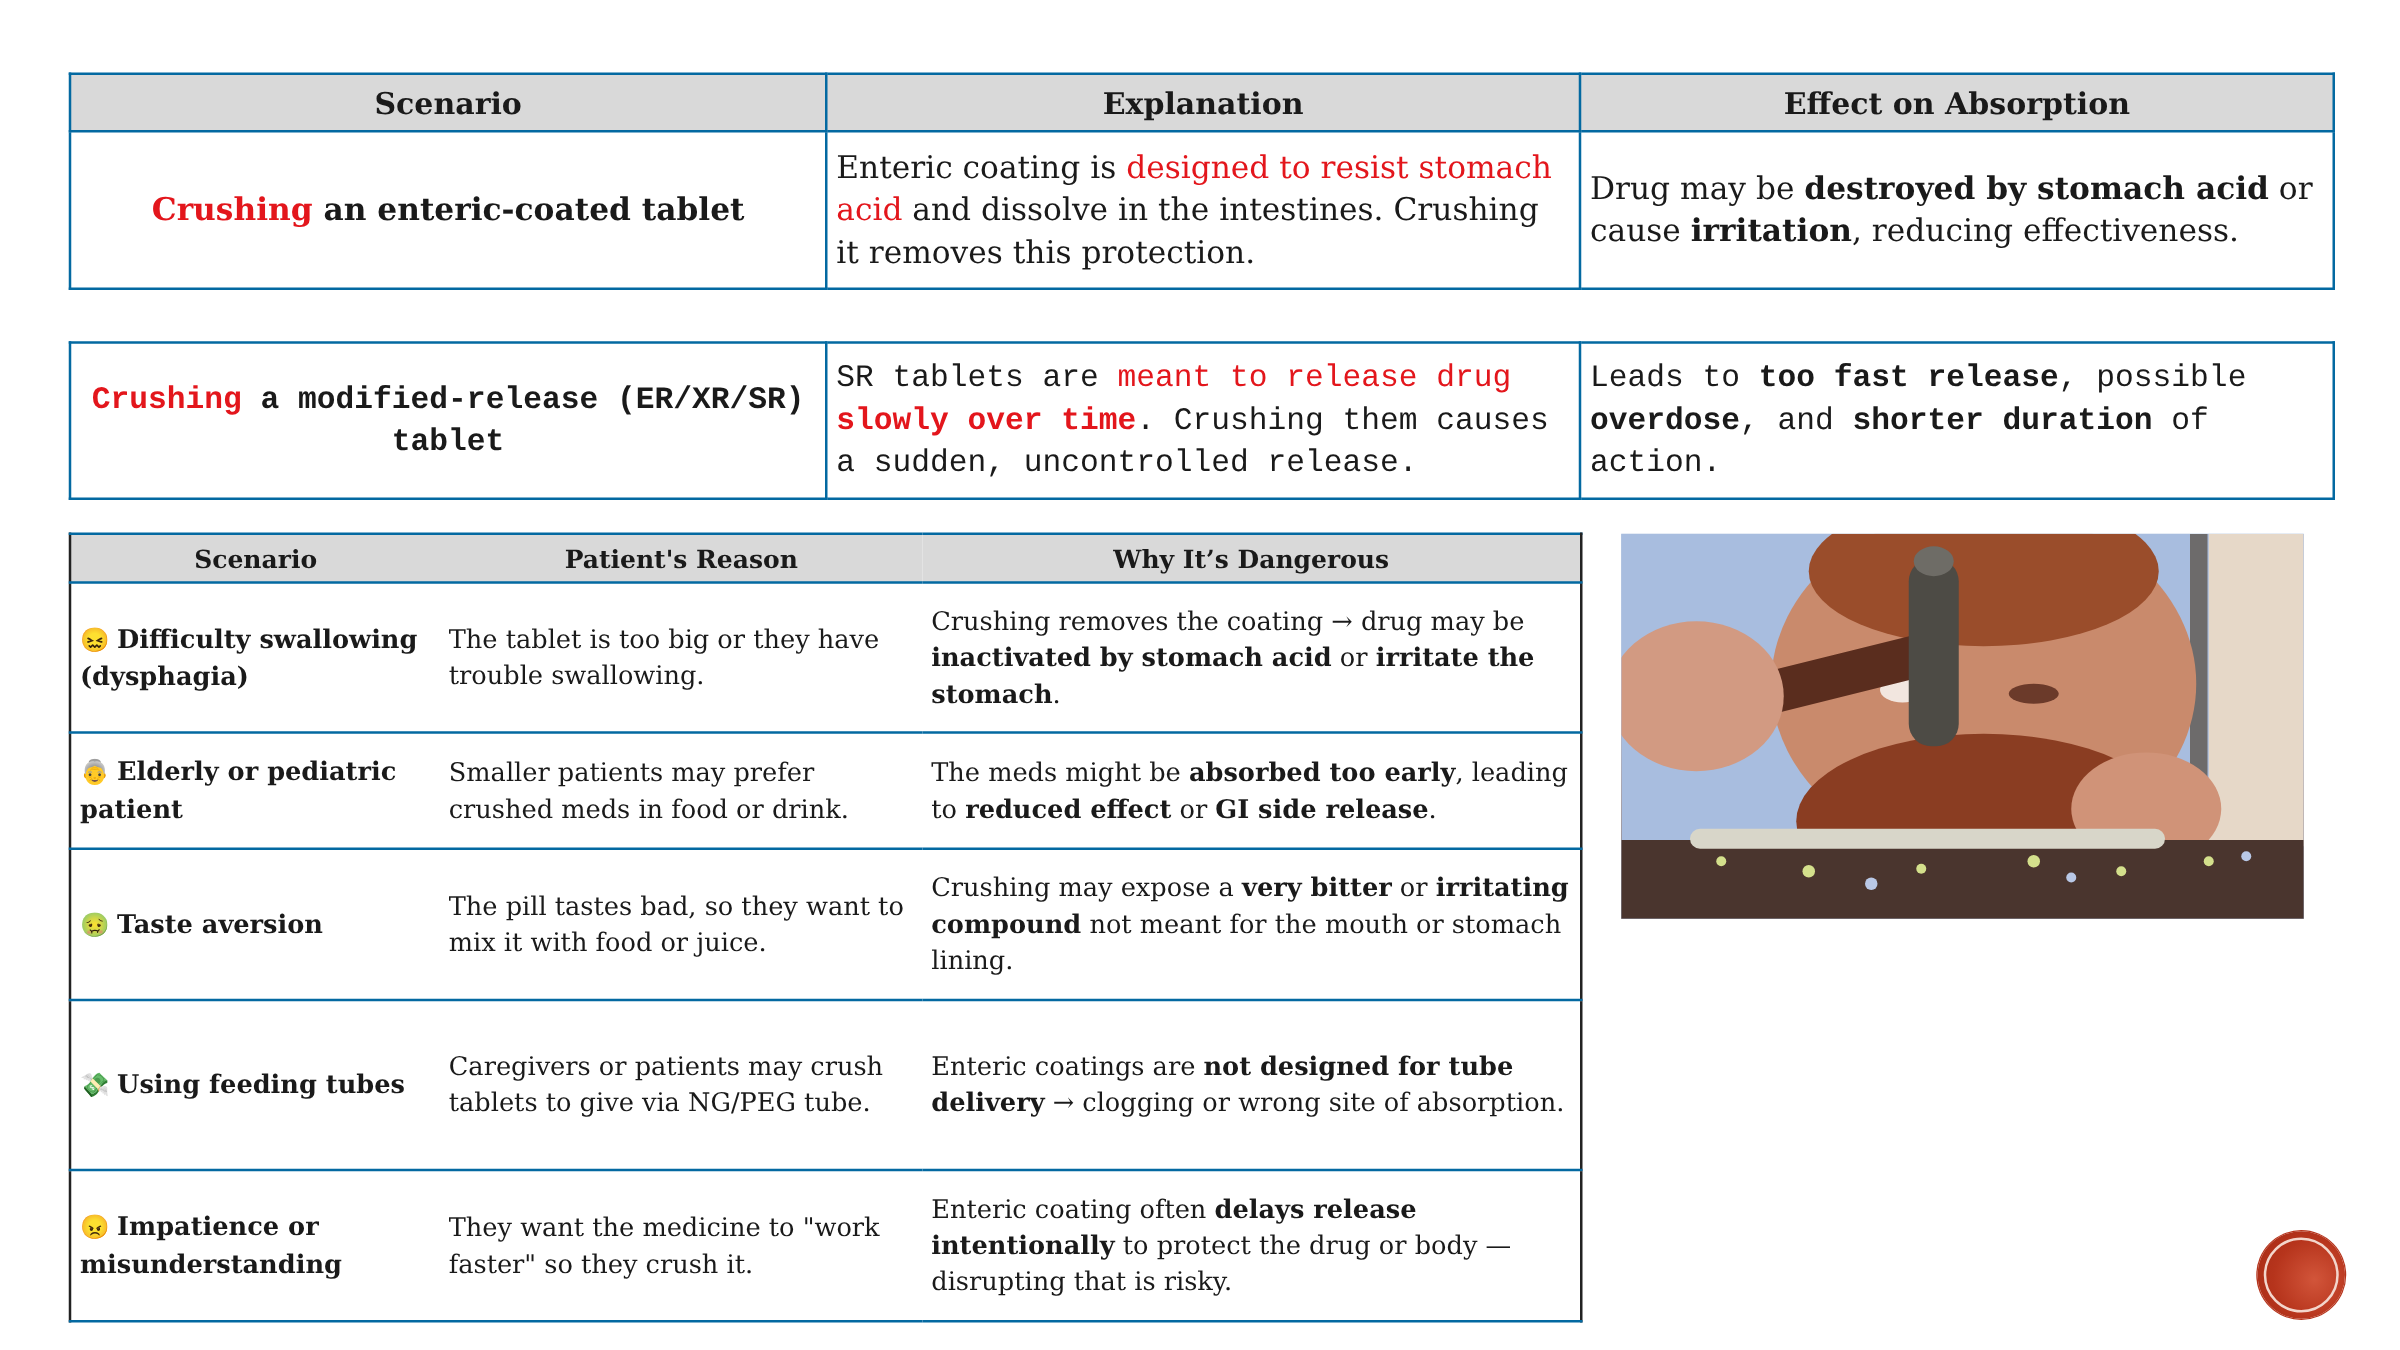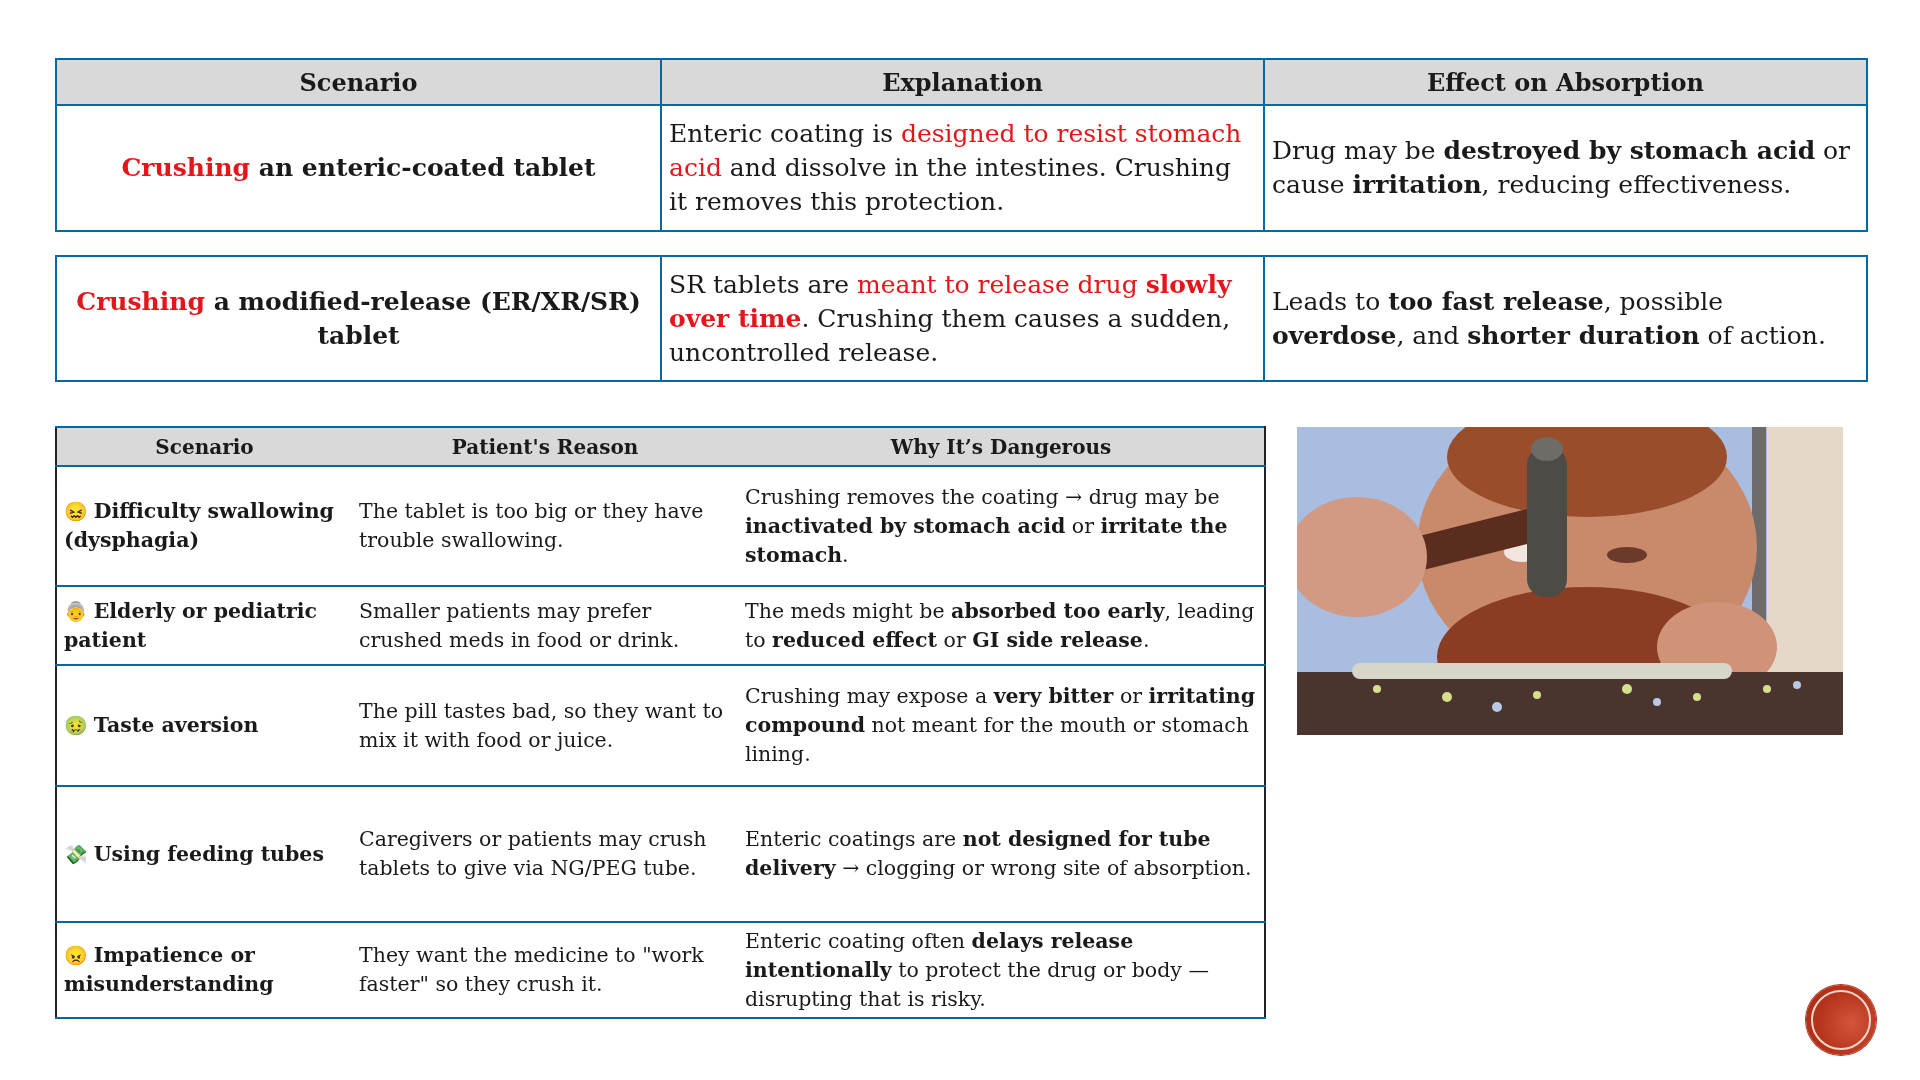--- a/index.html
+++ b/index.html
@@ -49,21 +49,21 @@
     <td>
       <span>Enteric coating is </span><span class="red">designed to resist stomach acid</span><span> and dissolve in the intestines. Crushing it removes this protection.</span>
     </td>
     <td>
       <span>Drug may be </span><b>destroyed by stomach acid</b><span> or cause </span><b>irritation</b><span>, reducing effectiveness.</span>
     </td>
   </tr>
 </tbody>
   </table>
 
-<table class="t big" style="left:55px; top:255px; width:1811px;">
+<table class="t big" style="left:55px; top:273px; width:1811px;font-family:Liberation Mono, monospace;">
   <colgroup>
       <col style="width:605px">
       <col style="width:603px">
       <col style="width:603px">
     </colgroup>
   <tbody>
       <tr style="height:125px;">
     <td class="center" style="font-weight:bold;">
       <span class="red">Crushing</span><span> a modified-release (ER/XR/SR) tablet</span>
     </td>
@@ -87,36 +87,36 @@
       <tr>
     <th>Scenario</th>
     <th>Patient's Reason</th>
     <th>Why It’s Dangerous</th>
   </tr>
   <tr style="height:120px;">
     <td><span class="emoji">😖</span><span>Difficulty swallowing (dysphagia)</span></td>
     <td>The tablet is too big or they have trouble swallowing.</td>
     <td><span>Crushing removes the coating → drug may be </span><b>inactivated by stomach acid</b><span> or </span><b>irritate the stomach</b><span>.</span></td>
   </tr>
-  <tr style="height:79px;padding-left:16px;">
+  <tr style="height:93px;padding-left:16px;">
     <td><span class="emoji">👵</span><span>Elderly or pediatric patient</span></td>
     <td>Smaller patients may prefer crushed meds in food or drink.</td>
     <td><span>The meds might be </span><b>absorbed too early</b><span>, leading to </span><b>reduced effect</b><span> or </span><b>GI side release</b><span>.</span></td>
   </tr>
   <tr style="height:121px;">
     <td><span class="emoji">🤢</span><span>Taste aversion</span></td>
     <td>The pill tastes bad, so they want to mix it with food or juice.</td>
     <td><span>Crushing may expose a </span><b>very bitter</b><span> or </span><b>irritating compound</b><span> not meant for the mouth or stomach lining.</span></td>
   </tr>
   <tr style="height:136px;">
     <td><span class="emoji">💸</span><span>Using feeding tubes</span></td>
     <td>Caregivers or patients may crush tablets to give via NG/PEG tube.</td>
     <td><span>Enteric coatings are </span><b>not designed for tube delivery</b><span> → clogging or wrong site of absorption.</span></td>
   </tr>
-  <tr style="height:96px;">
+  <tr style="height:121px;">
     <td><span class="emoji">😠</span><span>Impatience or misunderstanding</span></td>
     <td>They want the medicine to "work faster" so they crush it.</td>
     <td><span>Enteric coating often </span><b>delays release intentionally</b><span> to protect the drug or body — disrupting that is risky.</span></td>
   </tr>
 </tbody>
   </table>
 
 <div class="photo" title="Man crushing pills with a hammer">
   <svg width="546" height="308" viewBox="0 0 546 308">
     <rect x="0" y="0" width="546" height="308" fill="#a8bddf"></rect>

